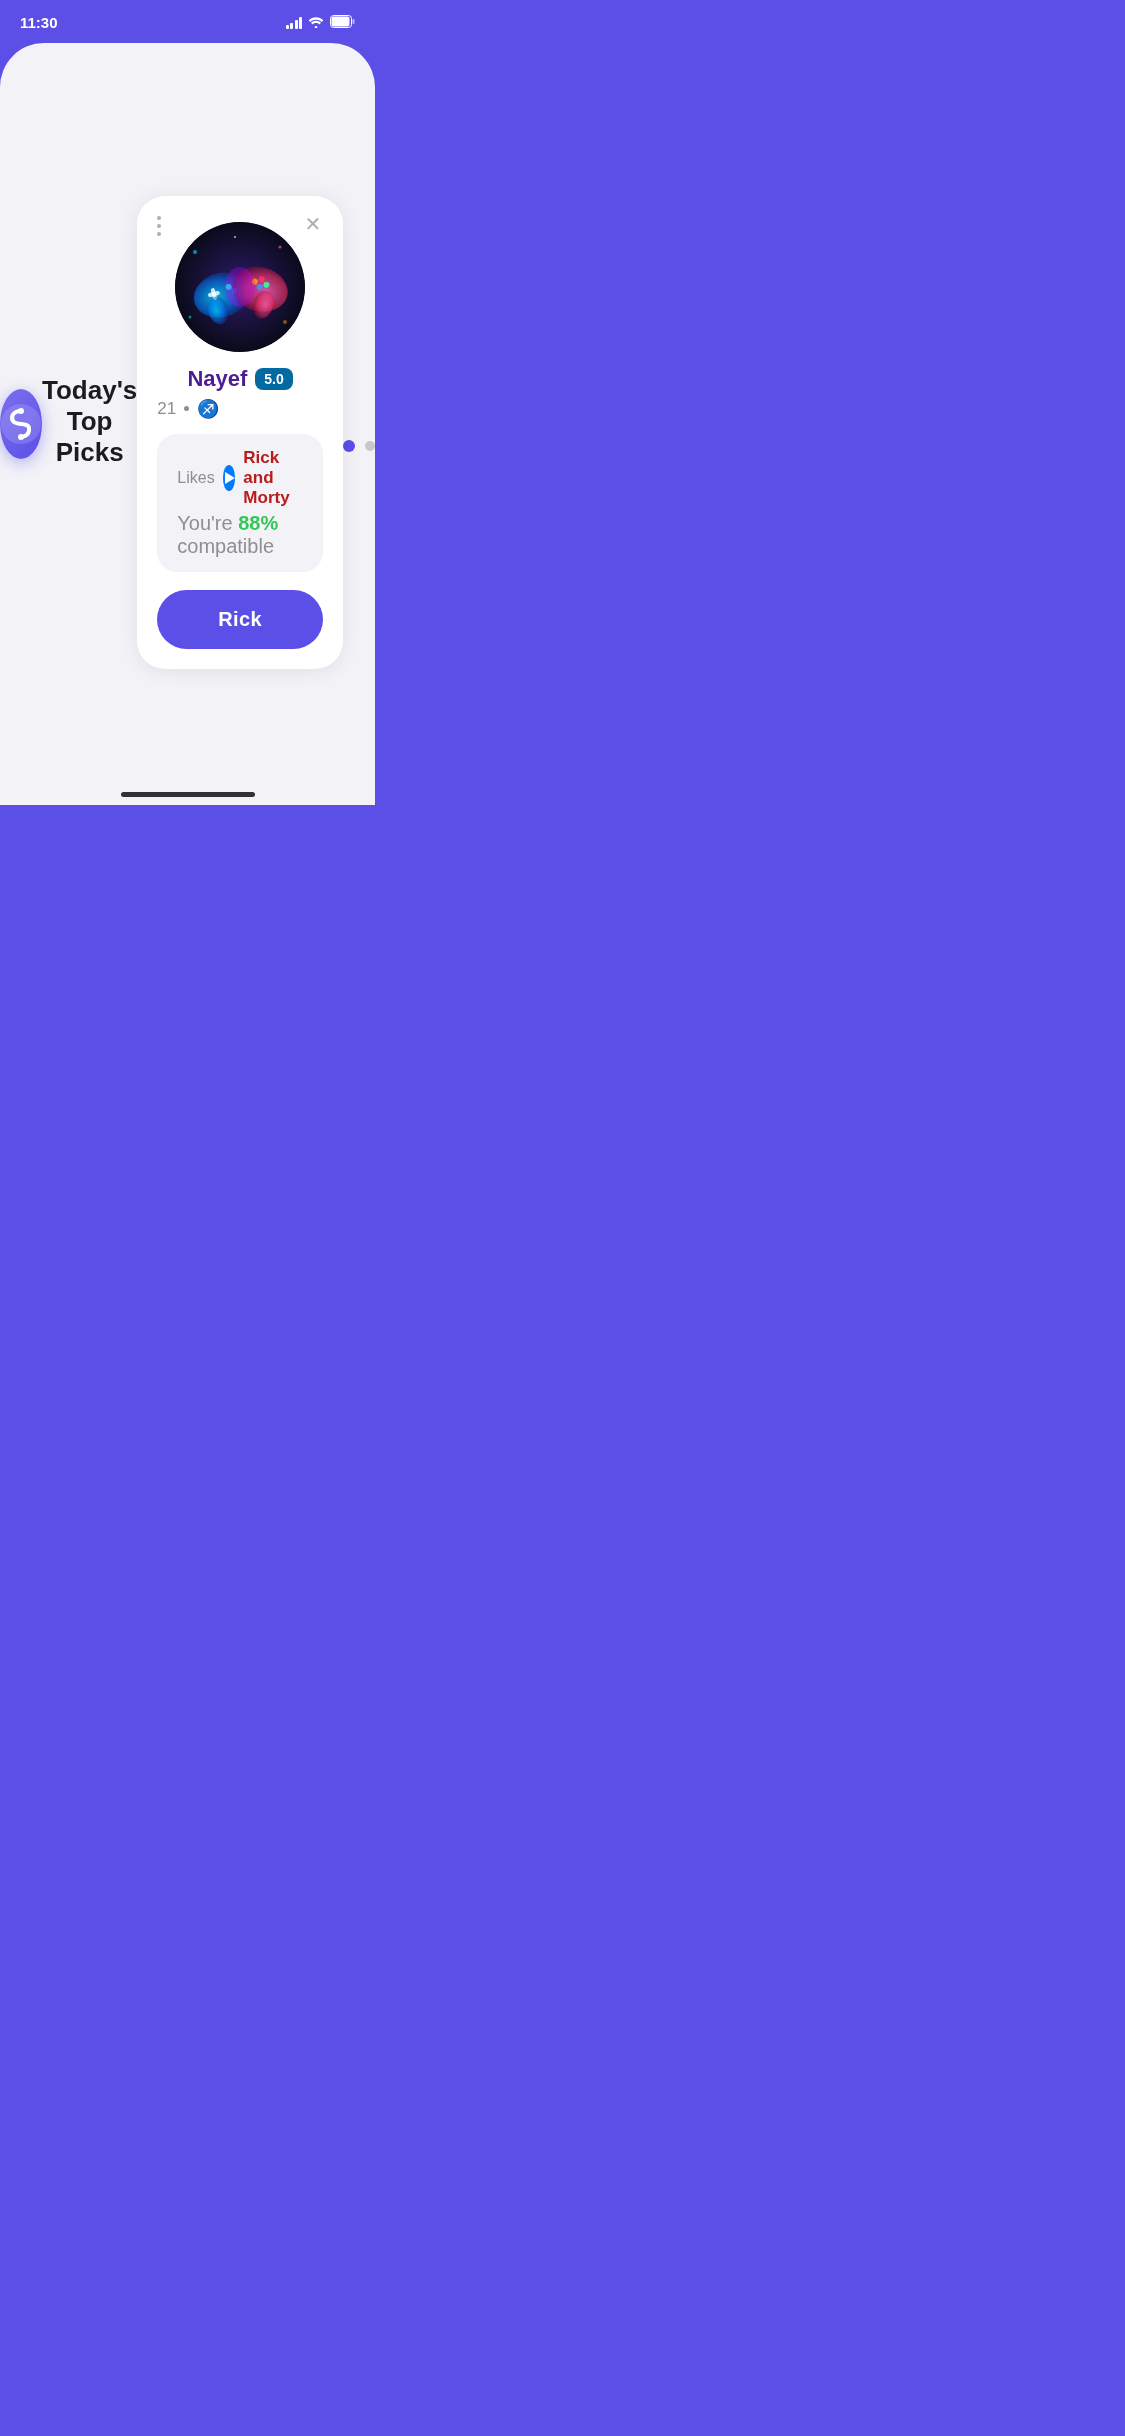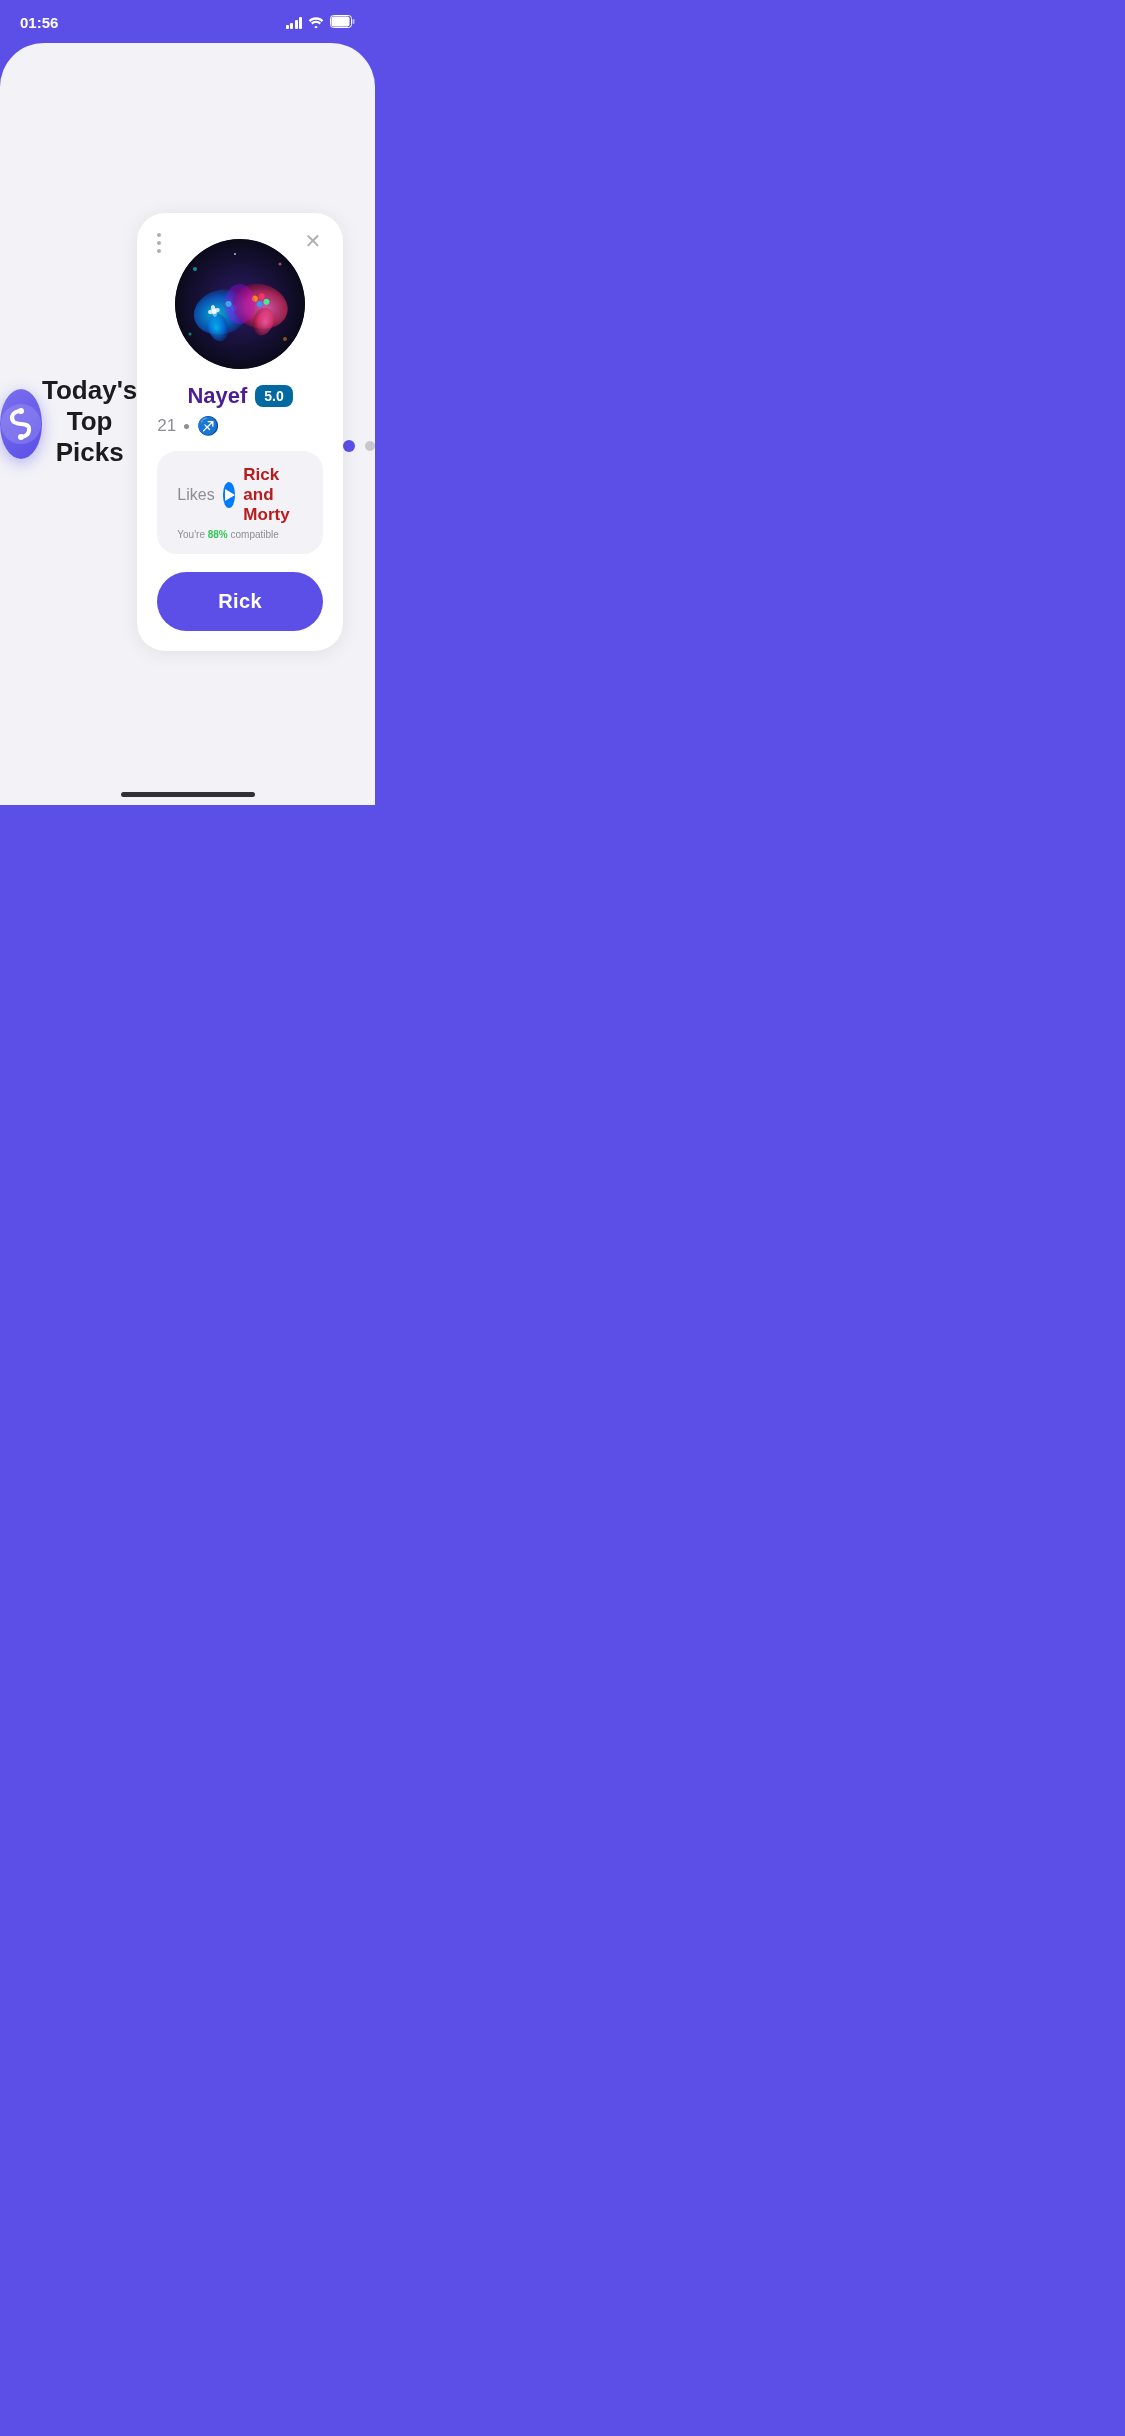--- a/index.html
+++ b/index.html
@@ -261,21 +261,21 @@
       margin-left: 2px;
     }
 
     .show-name {
       font-size: 17px;
       font-weight: 700;
       color: #b91c1c;
     }
 
     .compat-percent-row {
-      font-size: 10px;
+      font-size: 20px;
       color: #8E8E93;
     }
 
     .compat-percent {
       color: #34C759;
       font-weight: 600;
     }
 
     
     .chat-btn {
@@ -322,21 +322,21 @@
       height: 5px;
       background: #1C1C1E;
       border-radius: 3px;
       opacity: 0.9;
     }
   </style>
 </head>
 <body>
 
 <div class="status-bar">
-  <span>01:56</span>
+  <span>11:30</span>
   <div class="status-right">
     <div class="signal-icon">
       <span></span>
         <span></span>
         <span></span>
         <span></span>
     </div>
     <div class="wifi-icon">
       <svg viewBox="0 0 24 18" xmlns="http://www.w3.org/2000/svg">
         <path d="M12 5.5C8.7 5.5 5.7 6.8 3.5 9L1 6.5C3.9 3.6 7.7 2 12 2s8.1 1.6 11 4.5L20.5 9C18.3 6.8 15.3 5.5 12 5.5z"></path>

